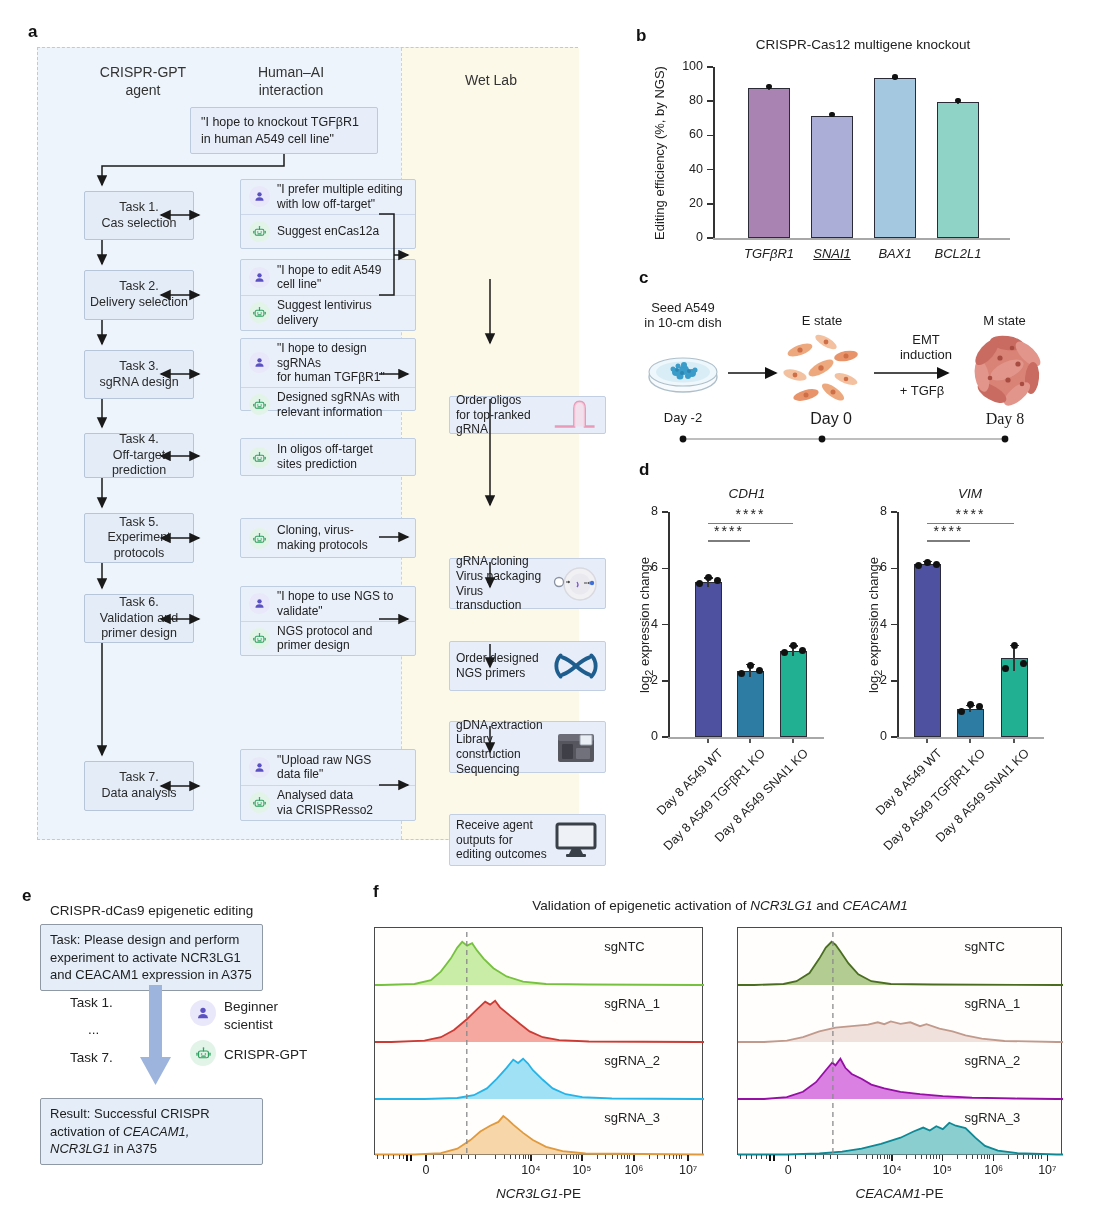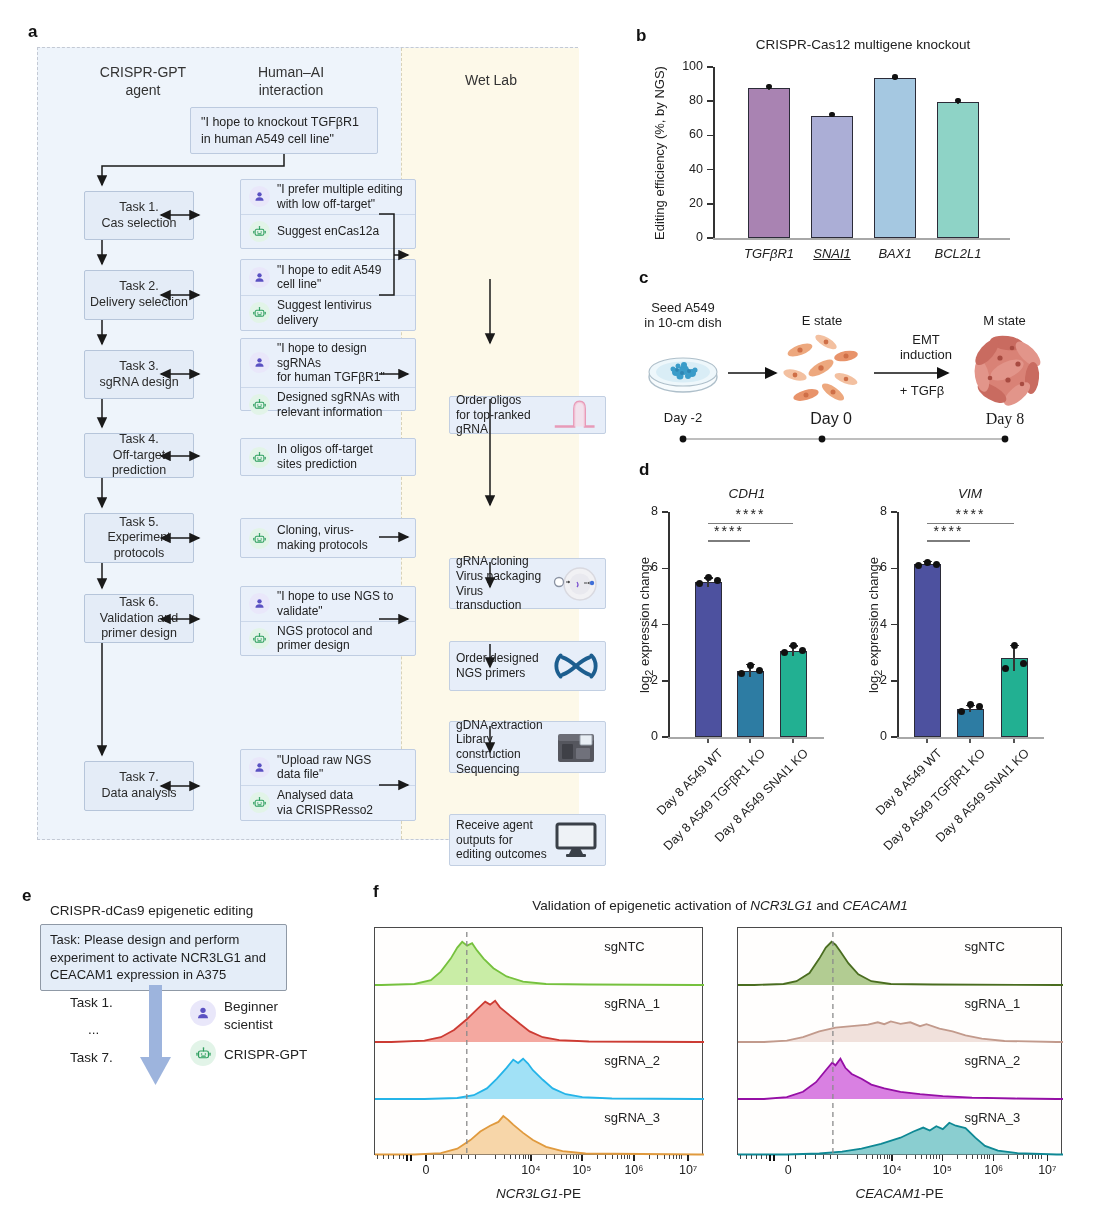--- a/index.html
+++ b/index.html
@@ -26,21 +26,21 @@
   .irow + .irow{border-top:1px solid #ccd8ea;}
   .icn{width:21px;height:21px;border-radius:50%;flex:0 0 21px;display:flex;align-items:center;justify-content:center;}
   .icn.user{background:#e9e7fa;}
   .icn.robot{background:#e2f4e8;}
   .wbox{position:absolute;left:411px;width:157px;background:#e7eef9;border:1px solid #c2cfe2;
     border-radius:2px;box-sizing:border-box;display:flex;align-items:center;gap:4px;
     padding:3px 6px;font-size:12px;line-height:1.22;color:#222;}
   .wtext{flex:1;}
   .wicon{flex:0 0 46px;display:flex;align-items:center;justify-content:center;}
   
-  .ebox{position:absolute;left:40px;width:247px;background:#e4edf8;border:1px solid #8f99a6;
+  .ebox{position:absolute;left:40px;width:223px;background:#e4edf8;border:1px solid #8f99a6;
     border-radius:2px;box-sizing:border-box;padding:6px 9px;font-size:13px;line-height:1.35;color:#1d1d1d;}
   .etext{position:absolute;font-size:13.5px;color:#222;}
   .elegend{position:absolute;font-size:13.5px;color:#222;line-height:1.3;}
   .eicn{position:absolute;width:26px;height:26px;border-radius:50%;display:flex;align-items:center;justify-content:center;}
   
   .chart-title{position:absolute;font-size:13.5px;color:#222;text-align:center;transform:translateX(-50%);white-space:nowrap;}
   .ylab{position:absolute;font-size:13px;color:#222;white-space:nowrap;transform:translate(-50%,-50%) rotate(-90deg);}
   .tick-label{position:absolute;font-size:12.5px;color:#222;text-align:right;}
   .cat-label{position:absolute;font-size:13px;color:#222;text-align:center;transform:translateX(-50%);white-space:nowrap;}
   .rot-label{position:absolute;font-size:12.5px;color:#222;text-align:right;width:190px;
@@ -492,20 +492,23 @@
         <line x1="12" y1="8.5" x2="12" y2="5.5"></line>
         <circle cx="12" cy="4.3" r="1.2" fill="#2d9e5e" stroke="none"></circle>
         <circle cx="9.3" cy="12.7" r="1.1" fill="#2d9e5e" stroke="none"></circle>
         <circle cx="14.7" cy="12.7" r="1.1" fill="#2d9e5e" stroke="none"></circle>
         <line x1="9.5" y1="15.8" x2="14.5" y2="15.8"></line>
         <line x1="2.8" y1="11.5" x2="2.8" y2="14.5"></line>
         <line x1="21.2" y1="11.5" x2="21.2" y2="14.5"></line>
       </svg>
   </div>
   <div class="elegend" style="left:224px;top:1046px;">CRISPR-GPT</div>
+  <div class="ebox" style="top:1098px;">
+    <span>Result: Successful CRISPR activation of </span><span class="italic">CEACAM1, NCR3LG1</span><span> in A375</span>
+  </div>
 
   <div class="ftitle" style="left:480px;top:898px;width:480px;">
     <span>Validation of epigenetic activation of </span><span class="italic">NCR3LG1</span><span> and </span><span class="italic">CEACAM1</span>
   </div>
 
 <div style="position: absolute; left: 713px; top: 67px; width: 1.5px; height: 171px; background: rgb(51, 51, 51);"></div>
     <div style="position: absolute; left: 707px; top: 237.25px; width: 6px; height: 1.5px; background: rgb(51, 51, 51);"></div>
     <div class="tick-label" style="position: absolute; left: 671px; top: 230px; width: 32px;">0</div>
     <div style="position: absolute; left: 707px; top: 203.05px; width: 6px; height: 1.5px; background: rgb(51, 51, 51);"></div>
     <div class="tick-label" style="position: absolute; left: 671px; top: 195.8px; width: 32px;">20</div>

